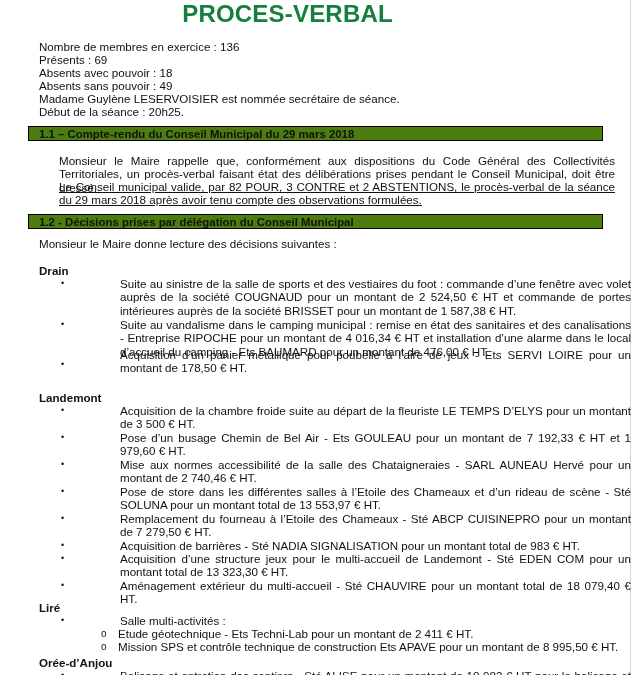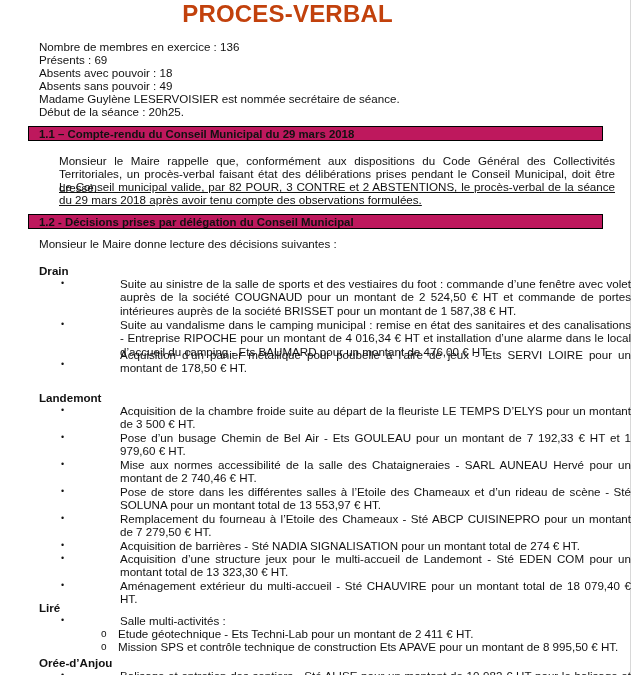--- a/index.html
+++ b/index.html
@@ -3,26 +3,26 @@
 <meta charset="utf-8">
 <style>
   html, body { margin: 0; padding: 0; }
   body {
     width: 633px; height: 675px; overflow: hidden; background: #ffffff;
     font-family: "Liberation Sans", sans-serif; color: #111111; position: relative;
   }
   .page-edge { position: absolute; top: 0; right: 2px; width: 1px; height: 675px; background: #d8d8d8; }
   .title {
     position: absolute; top: 0px; left: 0; width: 575px; text-align: center;
-    font-weight: bold; font-size: 24px; letter-spacing: 0.2px; line-height: 28px; color: #c2410c;
+    font-weight: bold; font-size: 24px; letter-spacing: 0.2px; line-height: 28px; color: #15803d;
   }
   .ln { position: absolute; left: 39px; font-size: 11.6px; line-height: 13.3px; white-space: nowrap; }
   .just { position: absolute; font-size: 11.6px; line-height: 13.3px; text-align: justify; text-align-last: left; margin-left: 20px; }
   .hdr {
-    position: absolute; left: 28px; width: 573px; height: 15px; background: #be185d;
+    position: absolute; left: 28px; width: 573px; height: 15px; background: #4d7c0f;
     border: 1px solid #000; font-weight: bold; font-size: 11.4px; line-height: 15px;
     padding-left: 10px; box-sizing: border-box; width: 575px;
   }
   .town { position: absolute; left: 39px; font-size: 11.6px; font-weight: bold; line-height: 13px; }
   .bullet { position: absolute; left: 61px; font-size: 9px; line-height: 13.3px; }
   .item { position: absolute; left: 78px; width: 511px; font-size: 11.6px; line-height: 13.3px; text-align: justify; text-align-last: left; margin-left: 42px; }
   .item.last-line-justify { text-align-last: justify; }
   .sub-bullet { position: absolute; left: 101px; font-size: 10px; line-height: 13.3px; }
   .sub-item { position: absolute; left: 118px; font-size: 11.6px; line-height: 13.3px; white-space: nowrap; }
 </style>
@@ -60,21 +60,21 @@
 <div class="item" style="top:404px">Acquisition de la chambre froide suite au départ de la fleuriste LE TEMPS D’ELYS pour un montant de 3 500 € HT.</div>
 <div class="bullet" style="top:431px">•</div>
 <div class="item" style="top:431px">Pose d’un busage Chemin de Bel Air - Ets GOULEAU pour un montant de 7 192,33 € HT et 1 979,60 € HT.</div>
 <div class="bullet" style="top:458px">•</div>
 <div class="item" style="top:458px">Mise aux normes accessibilité de la salle des Chataigneraies - SARL AUNEAU Hervé pour un montant de 2 740,46 € HT.</div>
 <div class="bullet" style="top:485px">•</div>
 <div class="item" style="top:485px">Pose de store dans les différentes salles à l’Etoile des Chameaux et d’un rideau de scène - Sté SOLUNA pour un montant total de 13 553,97 € HT.</div>
 <div class="bullet" style="top:512px">•</div>
 <div class="item" style="top:512px">Remplacement du fourneau à l’Etoile des Chameaux - Sté ABCP CUISINEPRO pour un montant de 7 279,50 € HT.</div>
 <div class="bullet" style="top:539px">•</div>
-<div class="item" style="top:539px">Acquisition de barrières - Sté NADIA SIGNALISATION pour un montant total de 274 € HT.</div>
+<div class="item" style="top:539px">Acquisition de barrières - Sté NADIA SIGNALISATION pour un montant total de 983 € HT.</div>
 <div class="bullet" style="top:552px">•</div>
 <div class="item" style="top:552px">Acquisition d’une structure jeux pour le multi-accueil de Landemont - Sté EDEN COM pour un montant total de 13 323,30 € HT.</div>
 <div class="bullet" style="top:579px">•</div>
 <div class="item" style="top:579px">Aménagement extérieur du multi-accueil - Sté CHAUVIRE pour un montant total de 18 079,40 € HT.</div>
 
 <div class="town" style="top:601px">Liré</div>
 <div class="bullet" style="top:614px">•</div>
 <div class="item" style="top:614px">Salle multi-activités :</div>
 <div class="sub-bullet" style="top:627px">o</div>
 <div class="sub-item" style="top:627px">Etude géotechnique - Ets Techni-Lab pour un montant de 2 411 € HT.</div>

